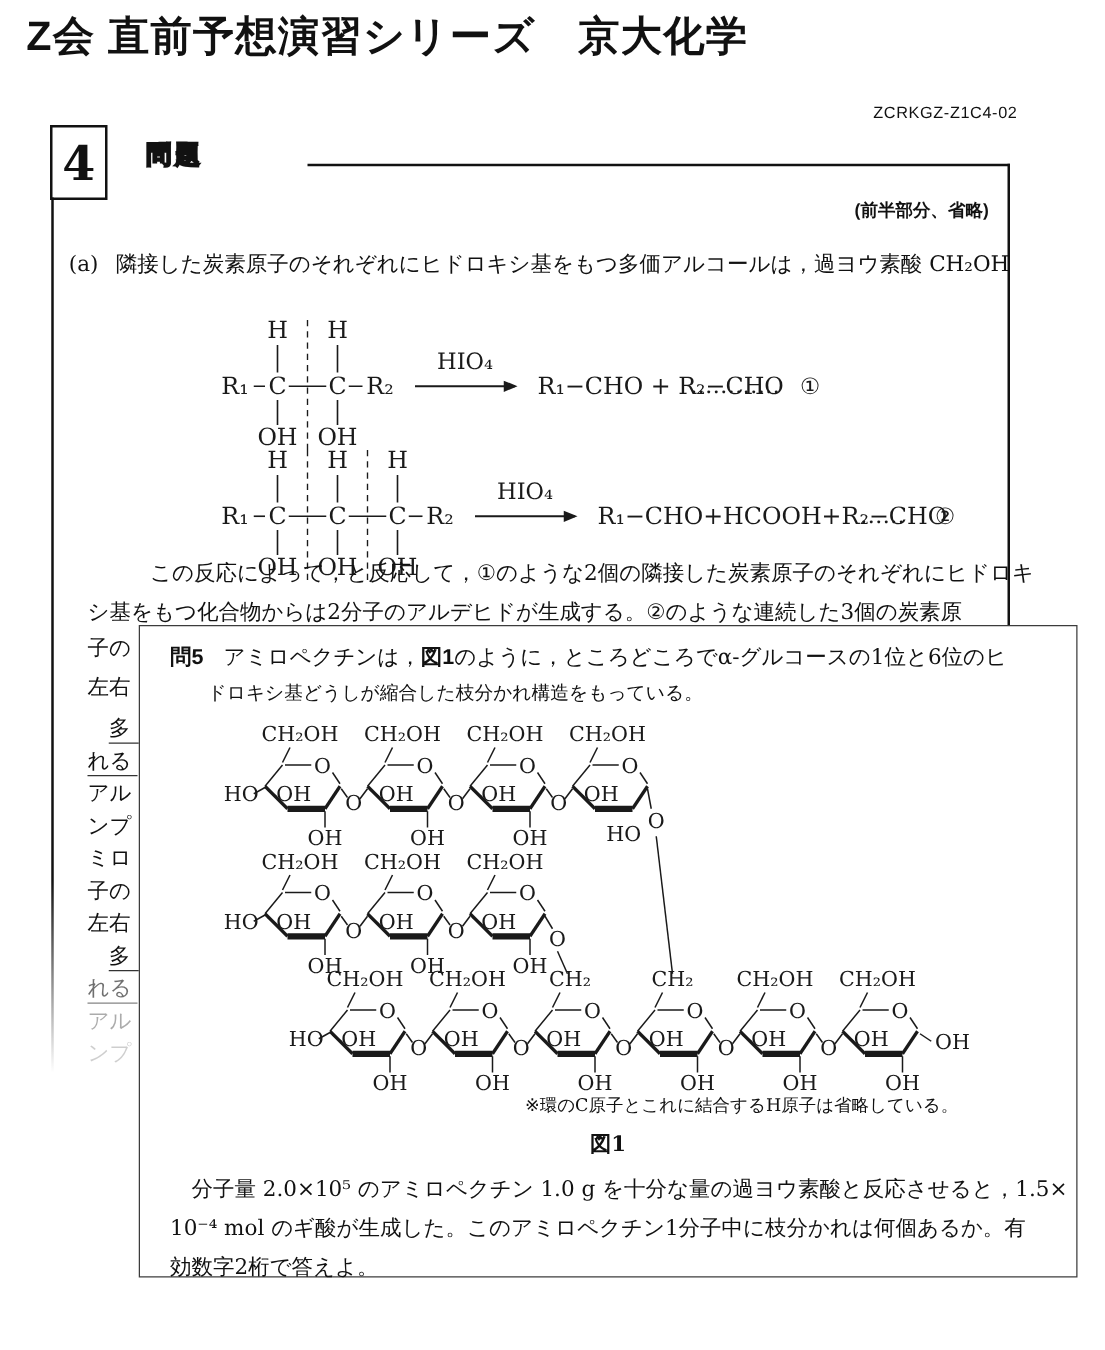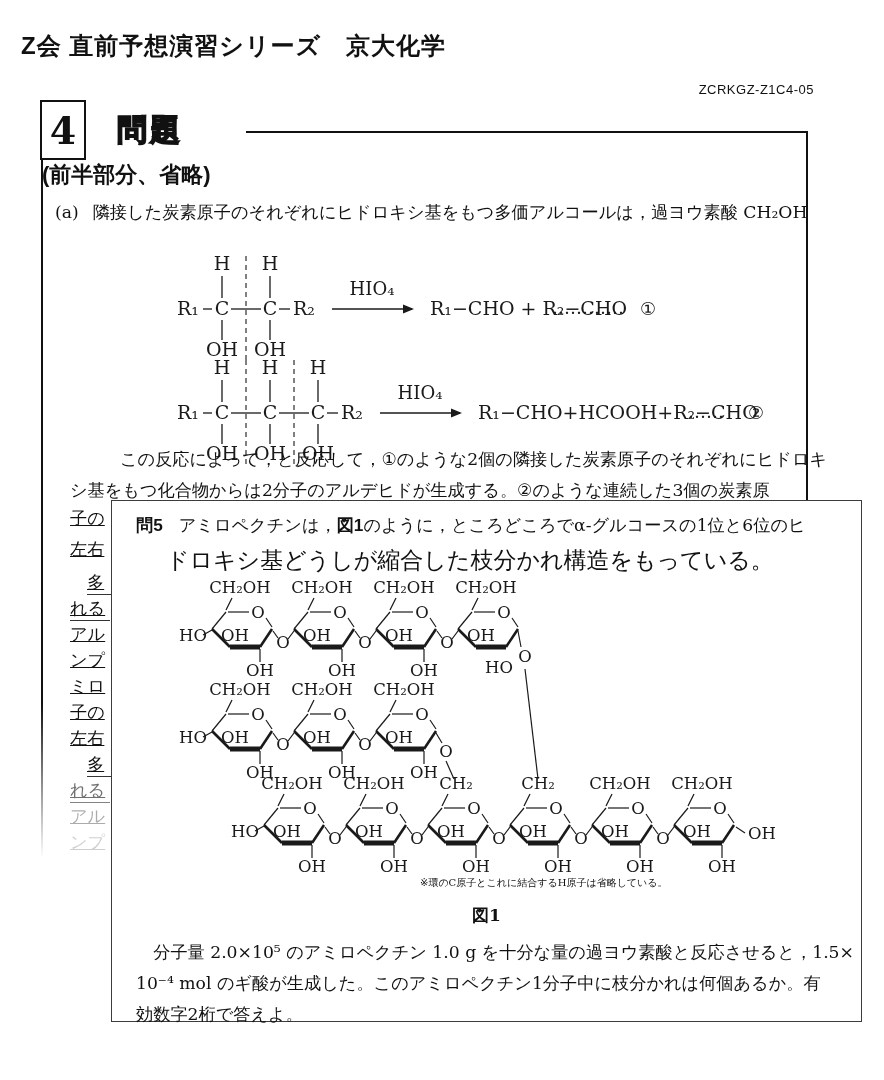--- a/index.html
+++ b/index.html
@@ -1,59 +1,59 @@
 <!DOCTYPE html>
 <html><head>
 <meta charset="utf-8">
 <style>
   html,body{margin:0;padding:0;background:#fff;}
   #page{position:relative;width:884px;height:1080px;background:#fff;overflow:hidden;
         font-family:"DejaVu Serif","DejaVu Sans",serif;color:#111;}
   .sans{font-family:"Liberation Sans","DejaVu Sans",sans-serif;}
   .abs{position:absolute;}
-  #page-title{left:21px;top:30px;font-size:24px;font-weight:bold;letter-spacing:1px;}
+  #page-title{left:21px;top:7px;font-size:33px;font-weight:bold;letter-spacing:1px;}
   #doc-code{top:82px;right:70px;font-size:13px;letter-spacing:.5px;}
   #num-box{left:40px;top:100px;width:42px;height:56px;border:2.4px solid #111;
            display:flex;align-items:center;justify-content:center;font-size:38px;font-weight:bold;}
-  #mondai{left:117px;top:110px;font-size:30px;font-weight:900;letter-spacing:3px;
+  #mondai{left:117px;top:110px;font-size:20px;font-weight:900;letter-spacing:3px;
           color:#fff;-webkit-text-stroke:1.7px #111;text-shadow:0 0 1px #111;}
   .hline{left:246px;top:131px;width:562px;border-top:2.6px solid #111;}
   .vline-right{left:806px;top:131px;height:560px;border-left:2.3px solid #111;}
   .vline-left{left:41px;top:158px;width:2.3px;height:700px;
               background:linear-gradient(#111 0%,#111 78%,rgba(17,17,17,0) 100%);}
-  #omission{left:42px;top:160px;width:749px;text-align:left;font-size:22px;font-weight:bold;}
+  #omission{left:42px;top:160px;width:749px;text-align:right;font-size:14px;font-weight:bold;}
   .body-text{font-size:17.2px;line-height:31px;white-space:nowrap;}
   #part-a{left:55px;top:197px;}
   #part-a .l2{padding-left:47px;}
   .pa-label{margin-right:14px;}
   #para2{left:70px;top:444px;}
   #para2 .l1{padding-left:50px;}
-  .occ-line{position:absolute;font-size:17.2px;white-space:nowrap;text-decoration:underline;}
+  .occ-line{position:absolute;font-size:17.2px;white-space:nowrap;}
   .occ-line.u{border-bottom:1.4px solid #333;width:40px;display:inline-block;}
   #q5-panel{left:111px;top:500px;width:751px;height:522px;background:#fff;
             border:1.5px solid #3c3c3c;z-index:5;box-sizing:border-box;}
   #q5-panel .inner{position:relative;width:100%;height:100%;}
   #q5-line1{left:24px;top:12px;font-size:17.2px;white-space:nowrap;}
   #q5-label{font-weight:bold;font-family:"Liberation Sans","DejaVu Sans",sans-serif;margin-right:16px;}
   .bold-fig{font-weight:bold;font-family:"Liberation Sans","DejaVu Sans",sans-serif;}
-  #q5-line2{left:54px;top:44px;font-size:23px;white-space:nowrap;}
+  #q5-line2{left:54px;top:44px;font-size:15px;white-space:nowrap;}
   #figure1{left:34px;top:78px;}
-  #fig-note{left:308px;top:375px;font-size:10px;}
+  #fig-note{left:308px;top:375px;font-size:14px;}
   #fig-caption{left:0;top:403px;width:100%;text-align:center;font-size:17px;font-weight:bold;}
   #closing{left:24px;top:436px;}
   svg text{font-family:"DejaVu Serif","DejaVu Sans",serif;fill:#1a1a1a;}
   svg line,svg polyline{stroke:#1a1a1a;}
 </style>
 </head>
 <body>
 
 <div id="page">
 
   <div id="page-title" class="abs sans">Z会 直前予想演習シリーズ　京大化学</div>
-  <div id="doc-code" class="abs sans">ZCRKGZ-Z1C4-05</div>
+  <div id="doc-code" class="abs sans">ZCRKGZ-Z1C4-02</div>
 
   <div id="num-box" class="abs">
     <span>4</span>
   </div>
   <div id="mondai" class="abs sans">問題</div>
 
   <div class="abs hline"></div>
   <div class="abs vline-right"></div>
   <div class="abs vline-left"></div>
 

